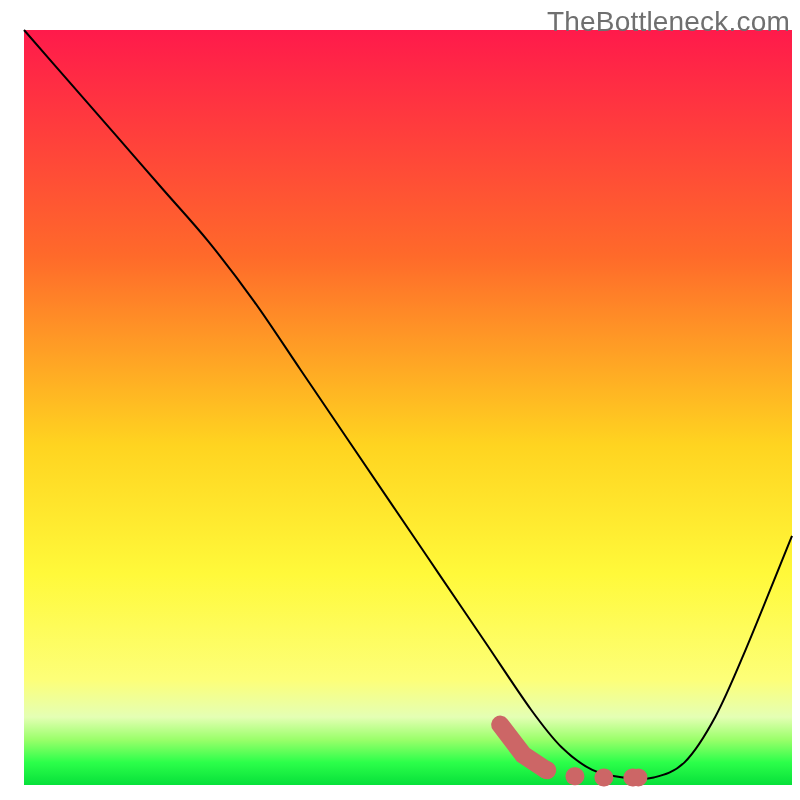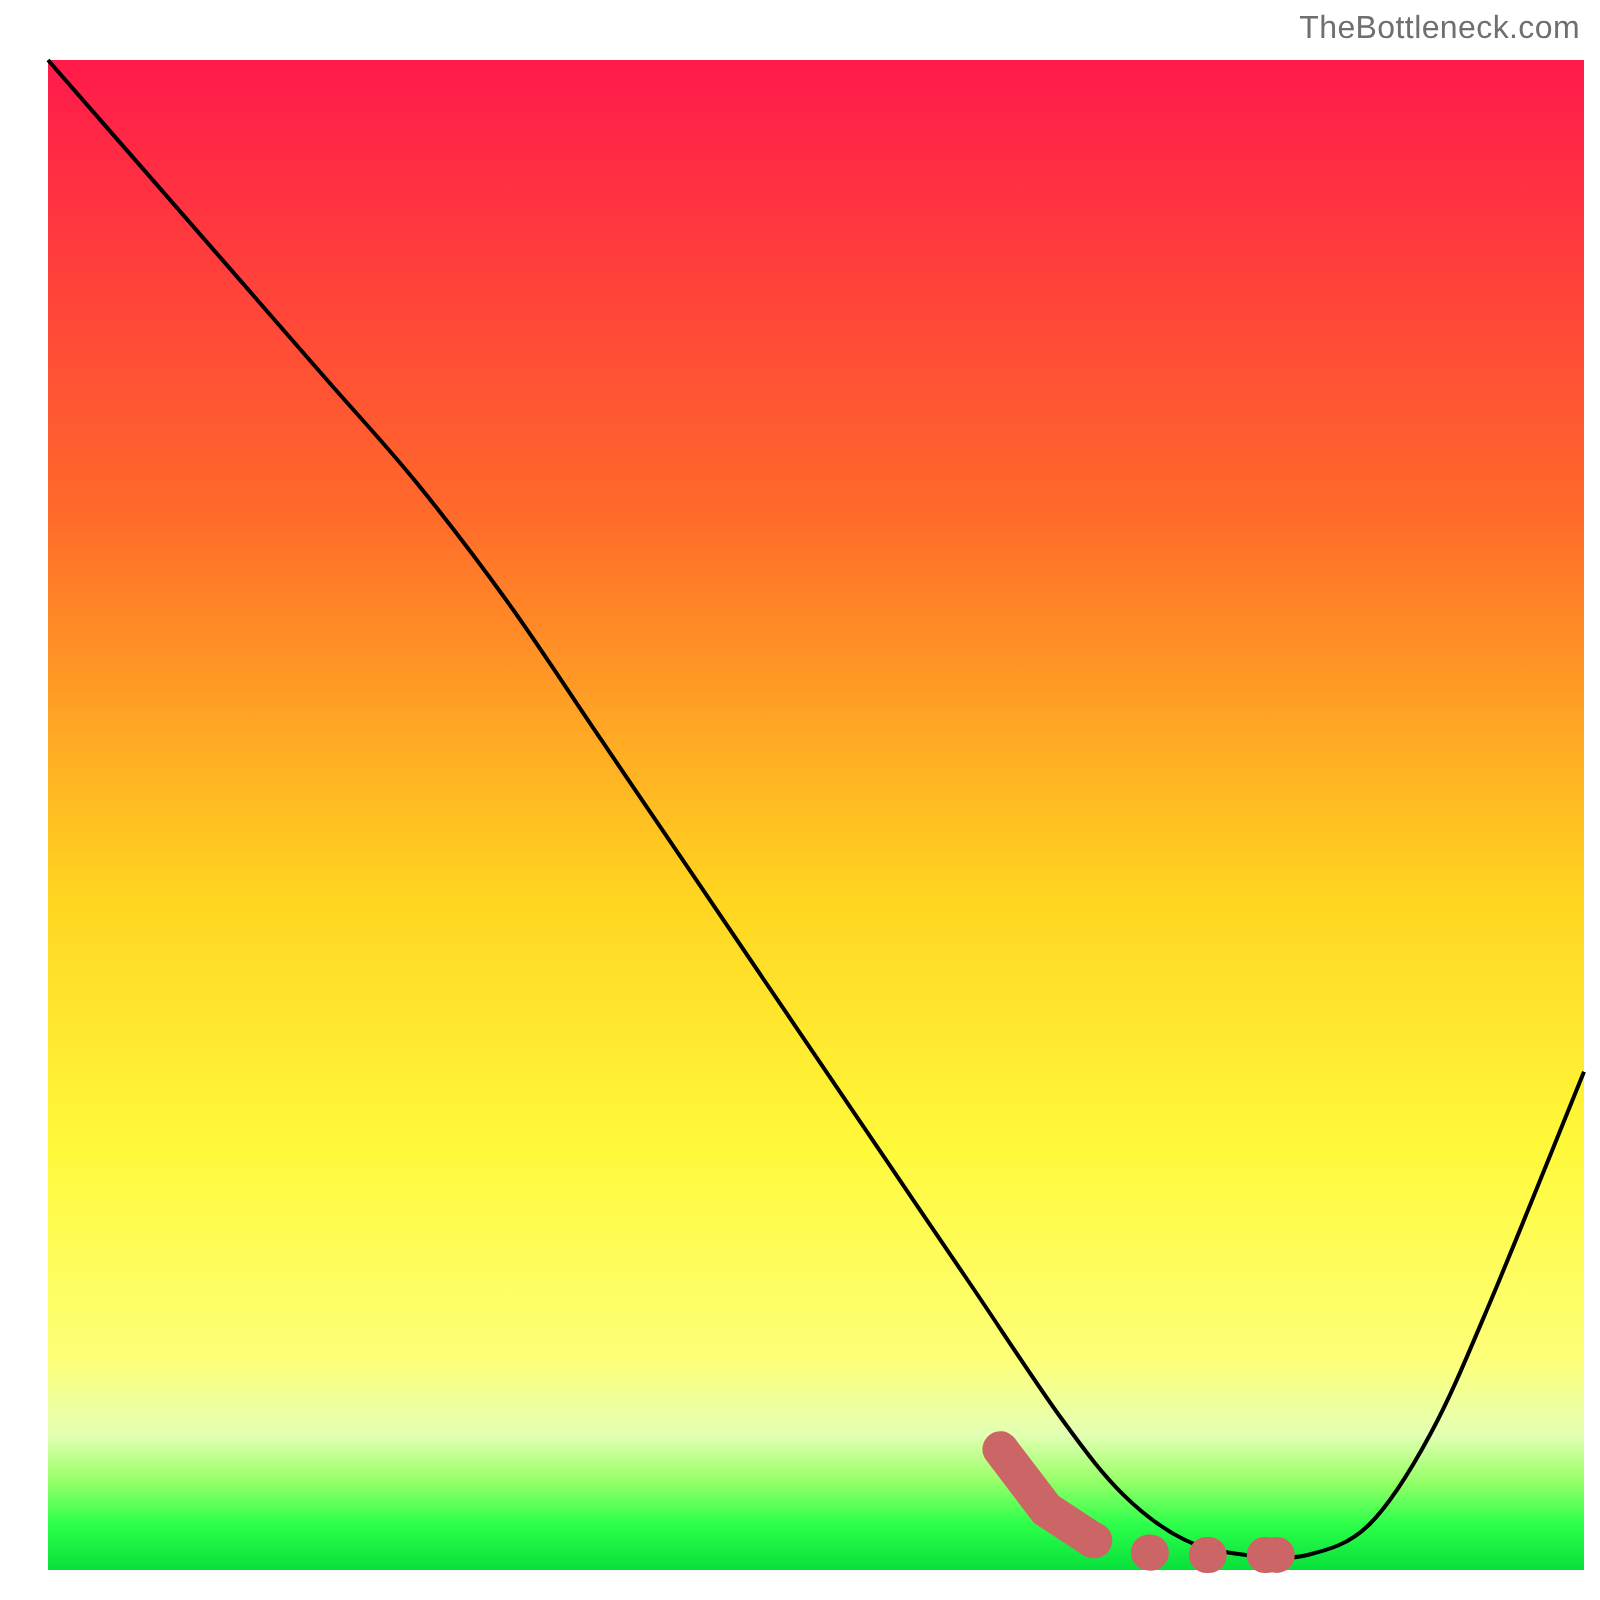--- a/index.html
+++ b/index.html
@@ -13,21 +13,21 @@
   }
   .chart-container {
     position: relative;
     width: 800px;
     height: 800px;
   }
   .watermark {
     position: absolute;
     top: 6px;
     right: 10px;
-    font-size: 16px;
+    font-size: 28px;
     font-weight: 500;
     color: #6f6f6f;
     z-index: 10;
     letter-spacing: 0.2px;
   }
   svg {
     position: absolute;
     top: 0;
     left: 0;
     width: 800px;

